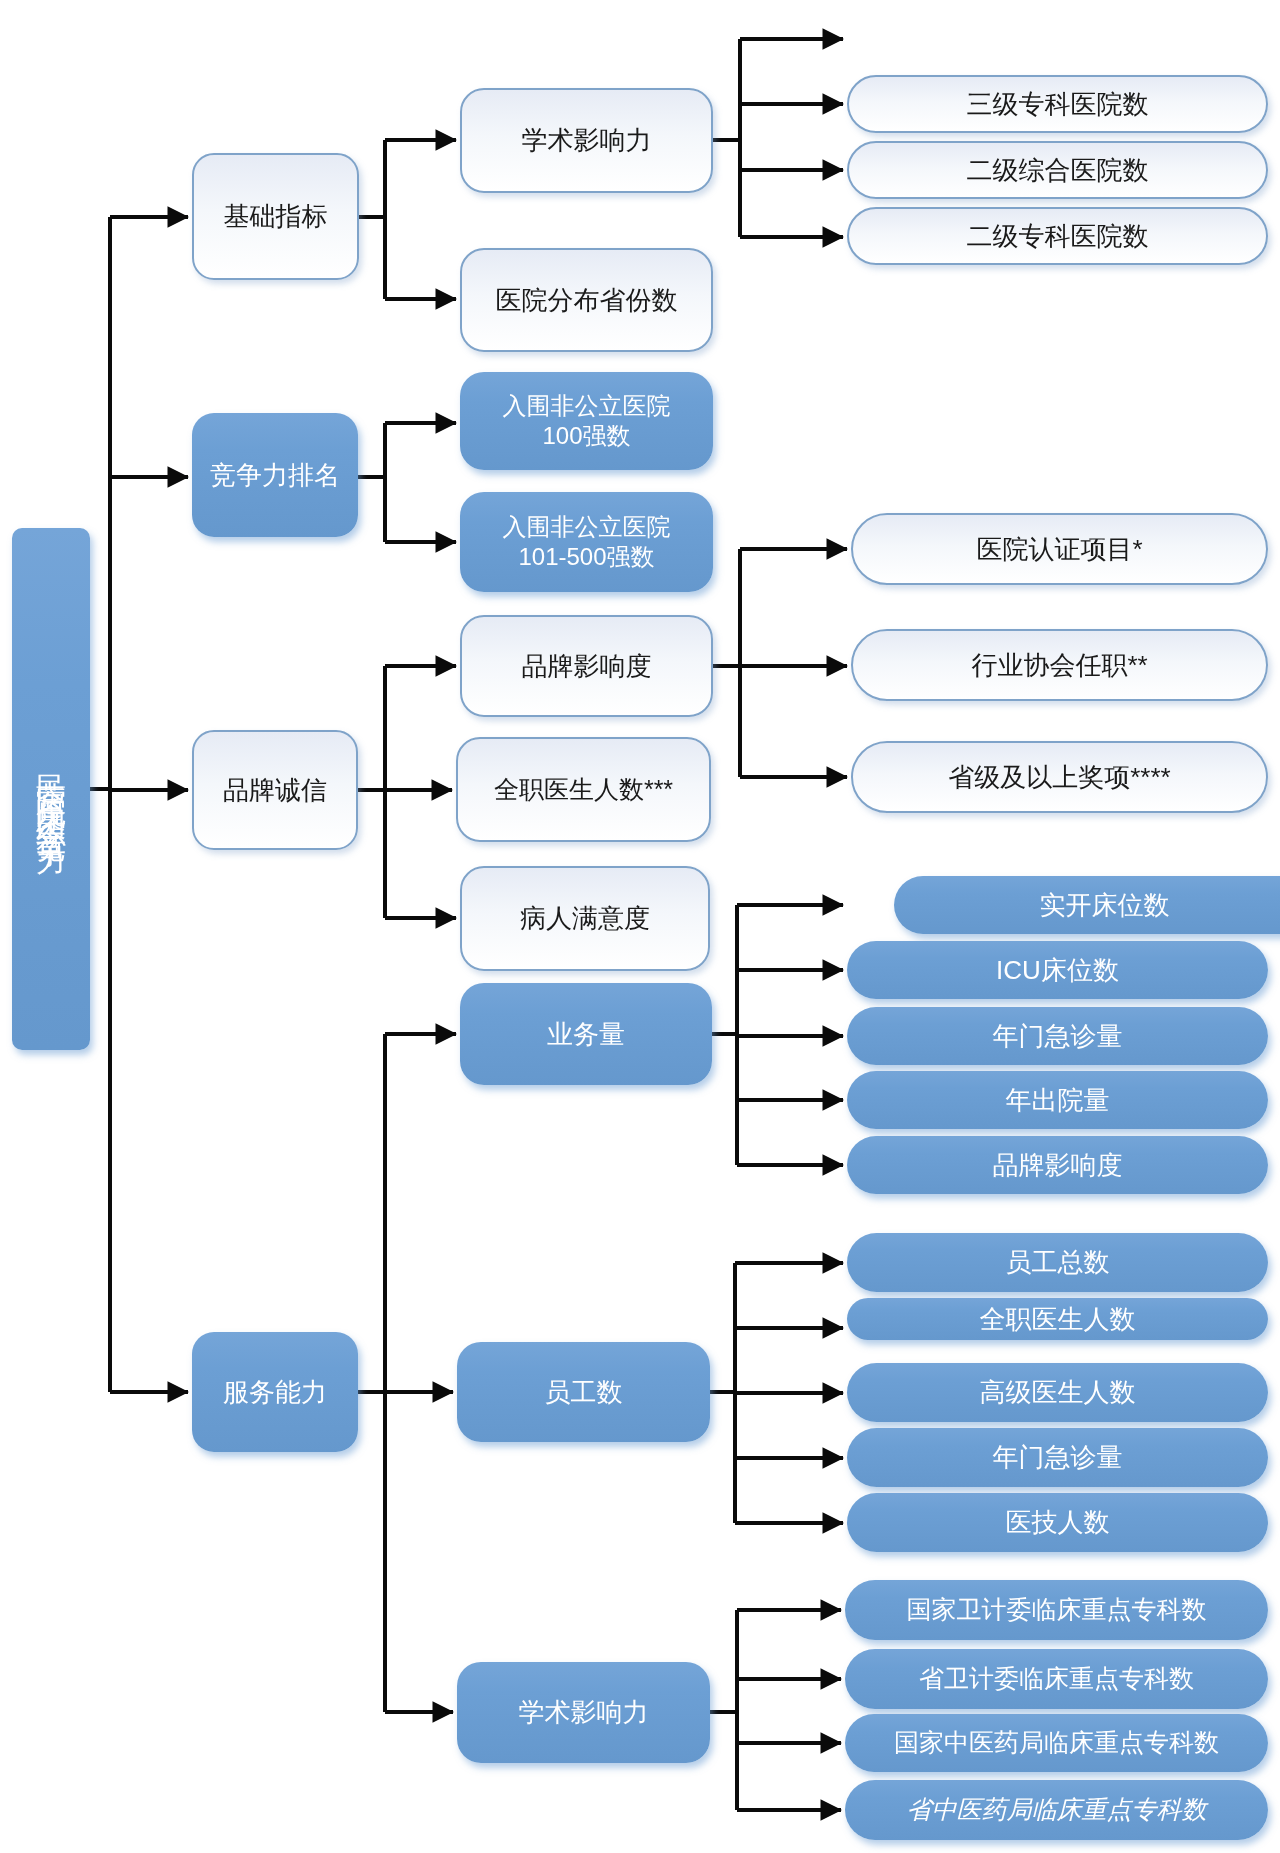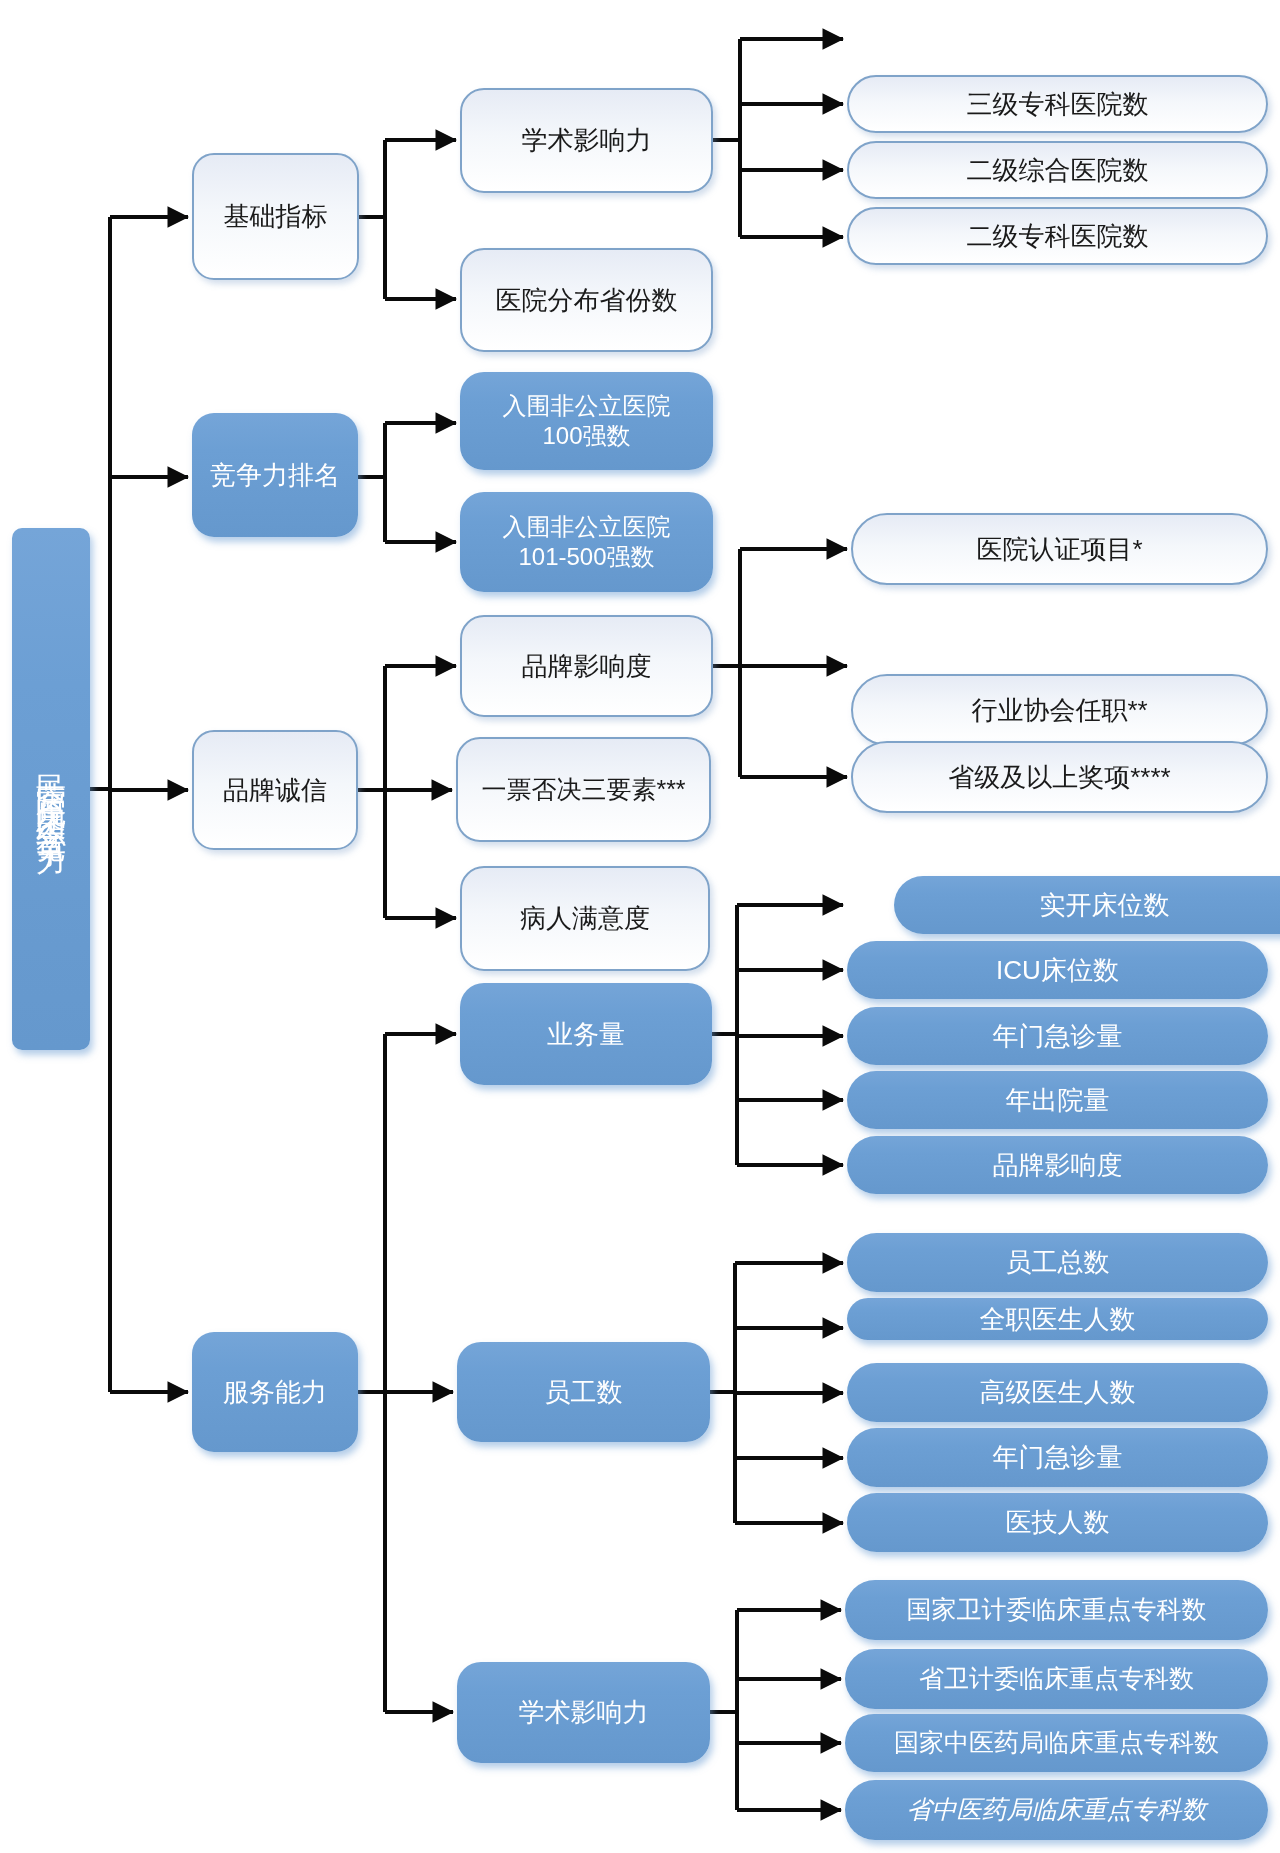--- a/index.html
+++ b/index.html
@@ -111,30 +111,30 @@
     <div class="node blue" style="left: 192px; top: 413px; width: 166px; height: 124px; border-radius: 22px; font-size: 26px;">竞争力排名</div>
     <div class="node white" style="left: 192px; top: 730px; width: 166px; height: 120px; border-radius: 22px; font-size: 26px;">品牌诚信</div>
     <div class="node blue" style="left: 192px; top: 1332px; width: 166px; height: 120px; border-radius: 22px; font-size: 26px;">服务能力</div>
     <div class="node white" style="left: 460px; top: 88px; width: 253px; height: 105px; border-radius: 24px; font-size: 26px;">学术影响力</div>
     <div class="node white" style="left: 460px; top: 248px; width: 253px; height: 104px; border-radius: 24px; font-size: 26px;">医院分布省份数</div>
     <div class="node blue" style="left: 460px; top: 372px; width: 253px; height: 98px; border-radius: 24px; font-size: 24px;">入围非公立医院
 100强数</div>
     <div class="node blue" style="left: 460px; top: 492px; width: 253px; height: 100px; border-radius: 24px; font-size: 24px;">入围非公立医院
 101-500强数</div>
     <div class="node white" style="left: 460px; top: 615px; width: 253px; height: 102px; border-radius: 24px; font-size: 26px;">品牌影响度</div>
-    <div class="node white" style="left: 456px; top: 737px; width: 255px; height: 105px; border-radius: 24px; font-size: 25px;">一票否决三要素***</div>
+    <div class="node white" style="left: 456px; top: 737px; width: 255px; height: 105px; border-radius: 24px; font-size: 25px;">全职医生人数***</div>
     <div class="node white" style="left: 460px; top: 866px; width: 250px; height: 105px; border-radius: 24px; font-size: 26px;">病人满意度</div>
     <div class="node blue" style="left: 460px; top: 983px; width: 252px; height: 102px; border-radius: 24px; font-size: 26px;">业务量</div>
     <div class="node blue" style="left: 457px; top: 1342px; width: 253px; height: 100px; border-radius: 24px; font-size: 26px;">员工数</div>
     <div class="node blue" style="left: 457px; top: 1662px; width: 253px; height: 101px; border-radius: 24px; font-size: 26px;">学术影响力</div>
     <div class="node white" style="left: 847px; top: 75px; width: 421px; height: 58px; border-radius: 29px; font-size: 26px;">三级专科医院数</div>
     <div class="node white" style="left: 847px; top: 141px; width: 421px; height: 58px; border-radius: 29px; font-size: 26px;">二级综合医院数</div>
     <div class="node white" style="left: 847px; top: 207px; width: 421px; height: 58px; border-radius: 29px; font-size: 26px;">二级专科医院数</div>
     <div class="node white" style="left: 851px; top: 513px; width: 417px; height: 72px; border-radius: 36px; font-size: 26px;">医院认证项目*</div>
-    <div class="node white" style="left: 851px; top: 629px; width: 417px; height: 72px; border-radius: 36px; font-size: 26px; margin-top: 45px;">行业协会任职**</div>
+    <div class="node white" style="left: 851px; top: 629px; width: 417px; height: 72px; border-radius: 36px; font-size: 26px;">行业协会任职**</div>
     <div class="node white" style="left: 851px; top: 741px; width: 417px; height: 72px; border-radius: 36px; font-size: 26px;">省级及以上奖项****</div>
     <div class="node blue" style="left: 894px; top: 876px; width: 421px; height: 58px; border-radius: 29px; font-size: 26px;">实开床位数</div>
     <div class="node blue" style="left: 847px; top: 941px; width: 421px; height: 58px; border-radius: 29px; font-size: 26px;">ICU床位数</div>
     <div class="node blue" style="left: 847px; top: 1007px; width: 421px; height: 58px; border-radius: 29px; font-size: 26px;">年门急诊量</div>
     <div class="node blue" style="left: 847px; top: 1071px; width: 421px; height: 58px; border-radius: 29px; font-size: 26px;">年出院量</div>
     <div class="node blue" style="left: 847px; top: 1136px; width: 421px; height: 58px; border-radius: 29px; font-size: 26px;">品牌影响度</div>
     <div class="node blue" style="left: 847px; top: 1233px; width: 421px; height: 59px; border-radius: 29.5px; font-size: 26px;">员工总数</div>
     <div class="node blue" style="left: 847px; top: 1298px; width: 421px; height: 42px; border-radius: 29.5px; font-size: 26px;">全职医生人数</div>
     <div class="node blue" style="left: 847px; top: 1363px; width: 421px; height: 59px; border-radius: 29.5px; font-size: 26px;">高级医生人数</div>
     <div class="node blue" style="left: 847px; top: 1428px; width: 421px; height: 59px; border-radius: 29.5px; font-size: 26px;">年门急诊量</div>

